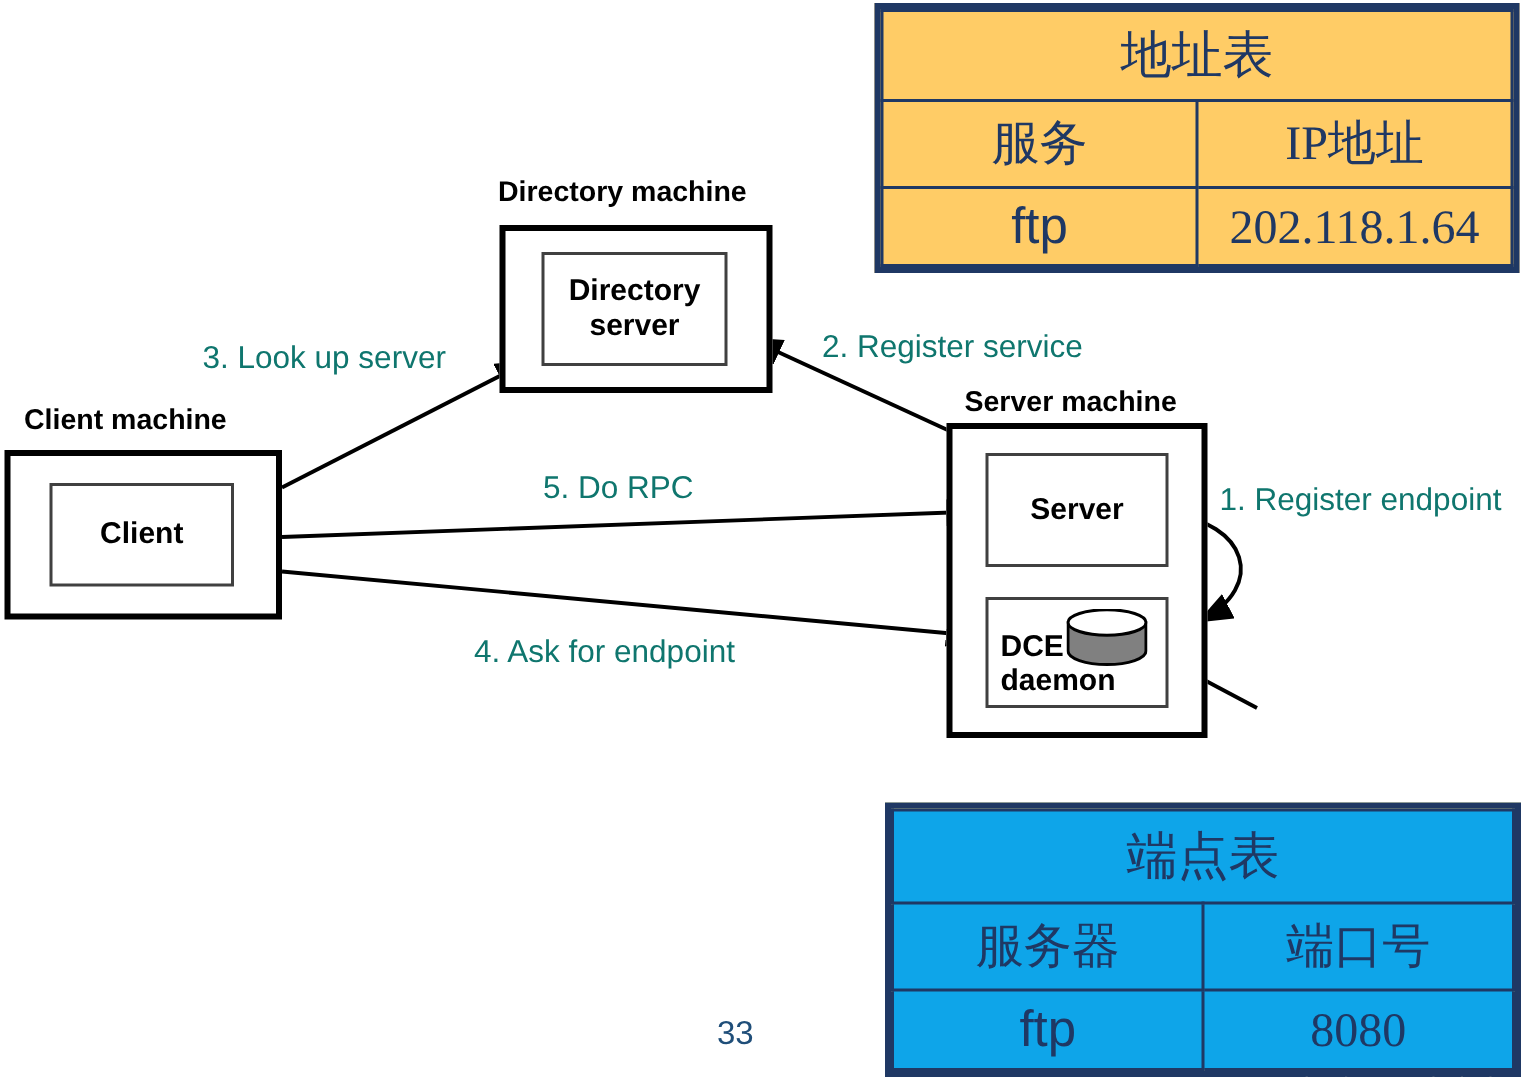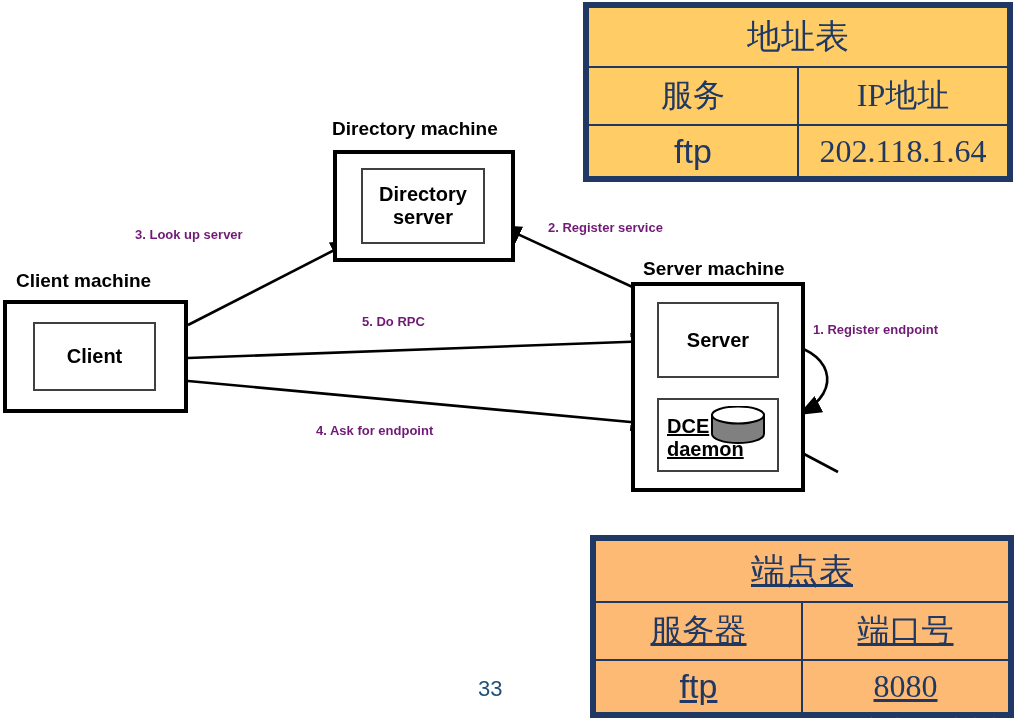--- a/index.html
+++ b/index.html
@@ -43,23 +43,23 @@
   }
   .box-caption {
     position: absolute;
     font-size: 19px;
     font-weight: 600;
     color: #000000;
     white-space: nowrap;
   }
   .step-label {
     position: absolute;
-    font-size: 13px;
-    font-weight: 700;
-    color: #701a75;
+    font-size: 21px;
+    font-weight: 400;
+    color: #0f766e;
     white-space: nowrap;
   }
   .annot-label {
     position: absolute;
     font-size: 19px;
     font-weight: 600;
     color: #000000;
     line-height: 1.18;
     white-space: nowrap;
   }
@@ -98,21 +98,21 @@
     font-family: "Liberation Sans", sans-serif;
     font-size: 34px;
   }
   .data-table .num-val {
     font-family: "Liberation Serif", serif;
     font-size: 32px;
   }
   .table-orange { background: #FFCC66; }
   .table-orange td { background: #FFCC66; }
   .table-yellow { background: #FFFF99; }
-  .table-yellow td { background: #fdba74; text-decoration: underline; }
+  .table-yellow td { background: #0ea5e9; }
   .big-num { font-size: 40px; font-family: "Liberation Sans", sans-serif; }
 
   
   .page-number {
     position: absolute;
     font-size: 22px;
     color: #1F4E79;
     font-family: "Liberation Sans", sans-serif;
   }
   .watermark {
@@ -167,21 +167,21 @@
   <div class="inner-box" style="left:361px; top:168px; width:124px; height:76px; flex-direction:column;">
     <span>Directory</span>
     <span>server</span>
   </div>
 
   <div class="box-caption" style="left:643px; top:258px;">Server machine</div>
   <div class="machine-box" style="left:631px; top:282px; width:174px; height:210px;"></div>
   <div class="inner-box" style="left:657px; top:302px; width:122px; height:76px;">
     <span>Server</span>
   </div>
-  <div class="inner-box" style="left:657px; top:398px; width:122px; height:74px; flex-direction:column; align-items:flex-start; justify-content:flex-end; padding:0 0 9px 8px;text-decoration:underline;">
+  <div class="inner-box" style="left:657px; top:398px; width:122px; height:74px; flex-direction:column; align-items:flex-start; justify-content:flex-end; padding:0 0 4px 8px;">
     <span>DCE</span>
     <span>daemon</span>
   </div>
 
   <svg class="cylinder" style="left:711px; top:406px;" viewBox="0 0 54 38">
     <path d="M1 9 L1 28 A26 9 0 0 0 53 28 L53 9 Z" fill="#808080" stroke="#000000" stroke-width="2"></path>
     <ellipse cx="27" cy="9" rx="26" ry="8.5" fill="#ffffff" stroke="#000000" stroke-width="2"></ellipse>
   </svg>
 
   <div class="step-label" style="left:813px; top:322px;">1. Register endpoint</div>

